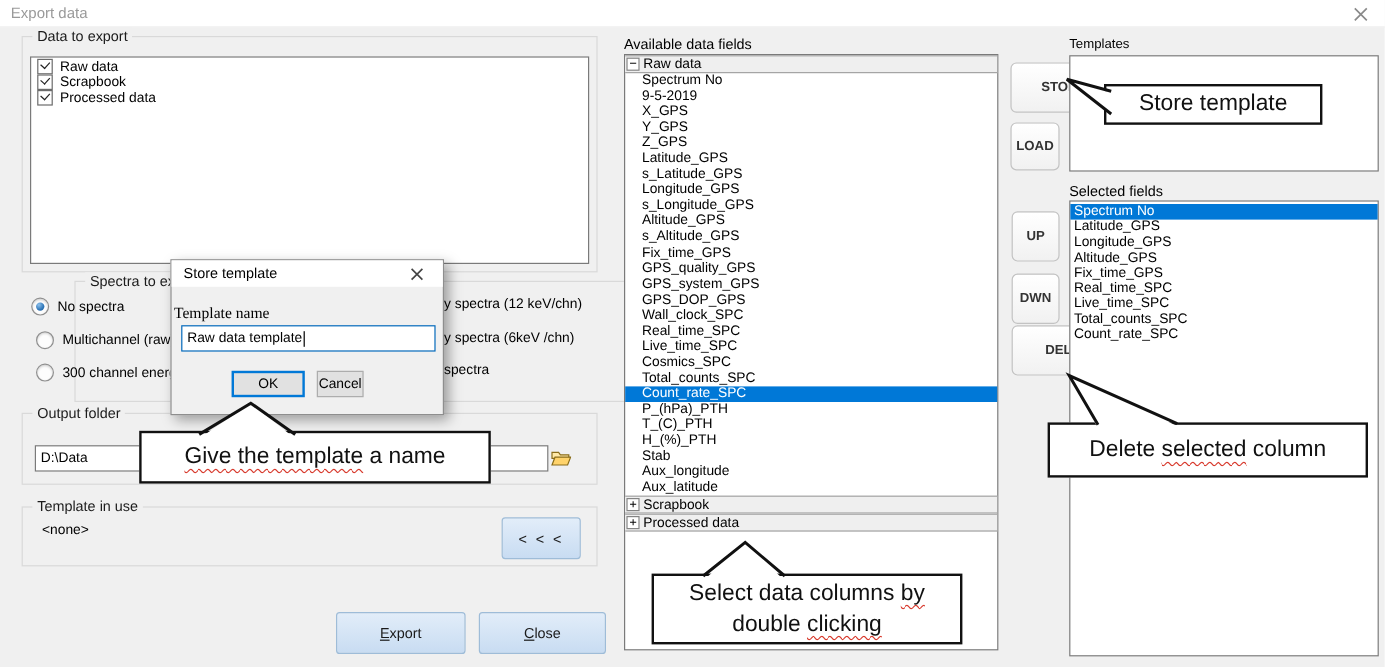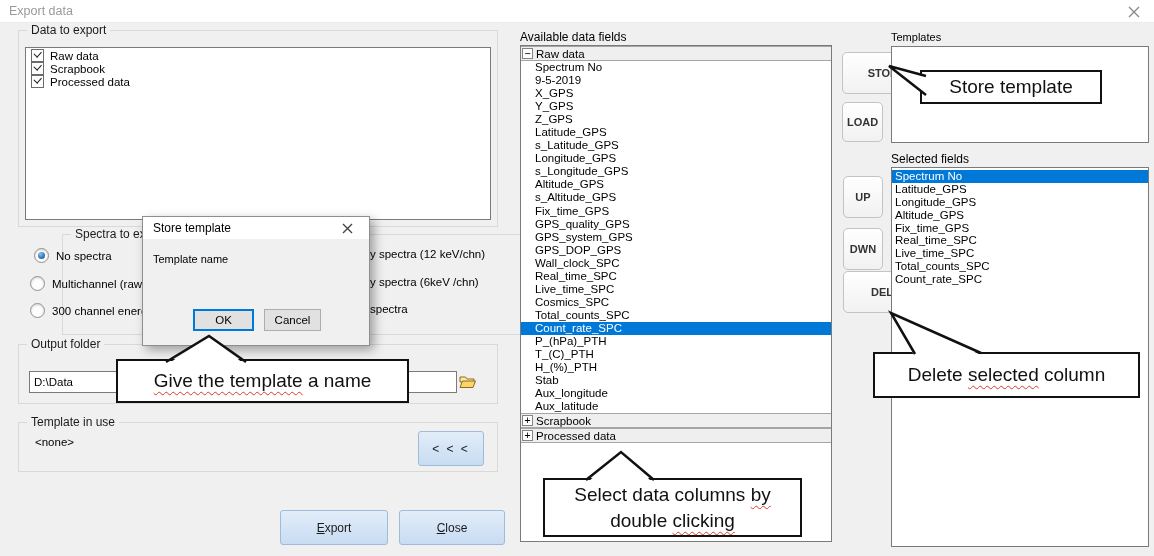--- a/index.html
+++ b/index.html
@@ -82,21 +82,21 @@
     <span>Scrapbook</span>
   </div>
   <div class="cbrow" style="left:31px;top:75px;">
     <span class="cb"></span>
     <span>Processed data</span>
   </div>
 
   <div class="grp" style="left:18px;top:234px;width:478px;height:99px;margin-left:44px;">
     <span class="glabel">Spectra to export</span>
   </div>
-  <div class="radrow" style="left:34px;top:248px;">
+  <div class="radrow" style="left:26px;top:248px;">
     <span class="rad on"></span>
     <span>No spectra</span>
   </div>
   <div class="radrow" style="left:30px;top:276px;">
     <span class="rad"></span>
     <span>Multichannel (raw) sp</span>
   </div>
   <div class="radrow" style="left:30px;top:303px;">
     <span class="rad"></span>
     <span>300 channel energy</span>
@@ -212,25 +212,29 @@
       </div>
   </div>
 
   <div id="storedlg">
     <div class="dtitlebar">
       <div class="dtitle">Store template</div>
       <svg class="xicon" style="left:198px;top:5px;" width="13" height="13">
         <path d="M2 2 L11 11 M11 2 L2 11" stroke="#444" stroke-width="1.4" fill="none"></path>
       </svg>
     </div>
-    <div class="fragment" style="left:10px;top:36px;font-size:11px;">Template name</div>
+    <div class="fragment" style="left:2px;top:36px;font-size:13px;font-family:Liberation Serif, serif;">Template name</div>
+    <div class="input" style="left:8px;top:54px;width:202px;height:20px;border:1px solid #0067b8;">
+      <span>Raw data template</span>
+        <span class="caret"></span>
+    </div>
     <div class="abs" style="left:50px;top:92px;width:61px;height:22px;background:#e1e1e1;border:2px solid #0078d7;box-sizing:border-box;display:flex;align-items:center;justify-content:center;font-size:11.5px;">
       <span>OK</span>
     </div>
-    <div class="abs" style="left:121px;top:92px;width:57px;height:22px;background:#e1e1e1;border:1px solid #adadad;box-sizing:border-box;display:flex;align-items:center;justify-content:center;font-size:11.5px;">
+    <div class="abs" style="left:121px;top:92px;width:39px;height:22px;background:#e1e1e1;border:1px solid #adadad;box-sizing:border-box;display:flex;align-items:center;justify-content:center;font-size:11.5px;">
       <span>Cancel</span>
     </div>
   </div>
 
   <div class="callout" style="left:920px;top:70px;width:178px;height:30px;">
     <span>Store template</span>
   </div>
   <svg class="pointer" style="left:885px;top:60px;" width="46" height="46">
     <polygon points="4,6 40,17 40,34" fill="#fff"></polygon>
     <path d="M41,16 L4,6 L41,35" fill="none" stroke="#111" stroke-width="2.5"></path>

